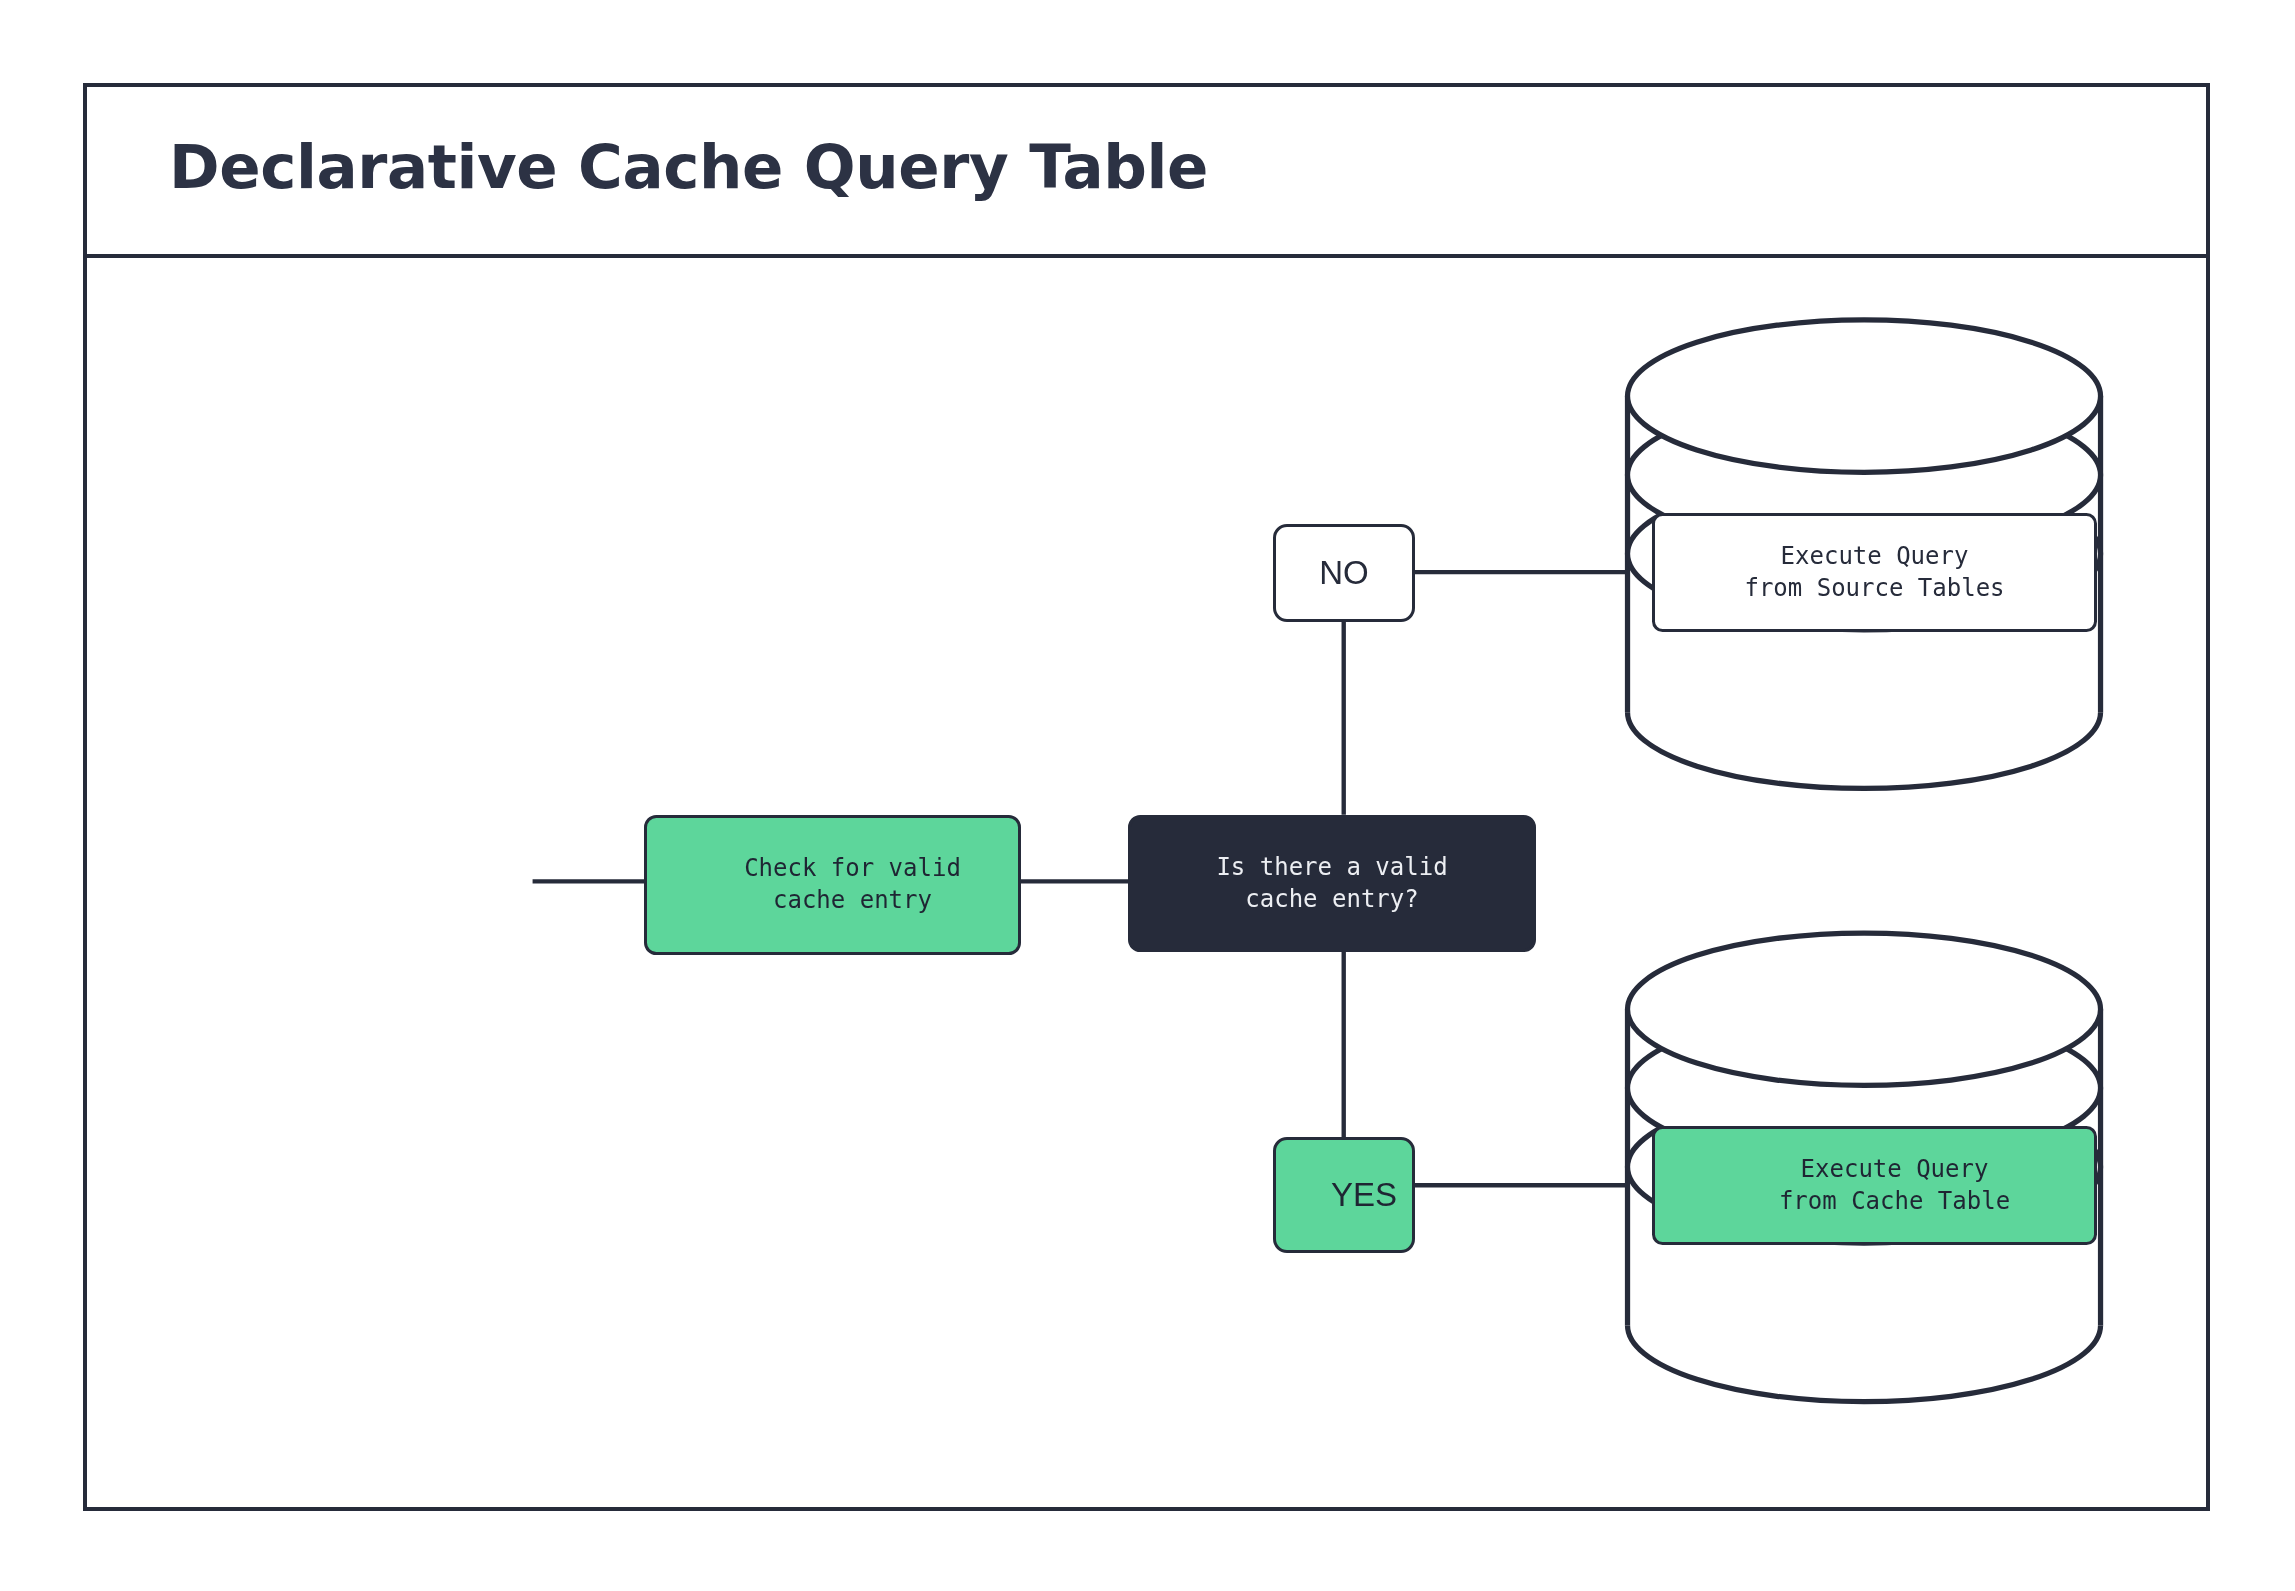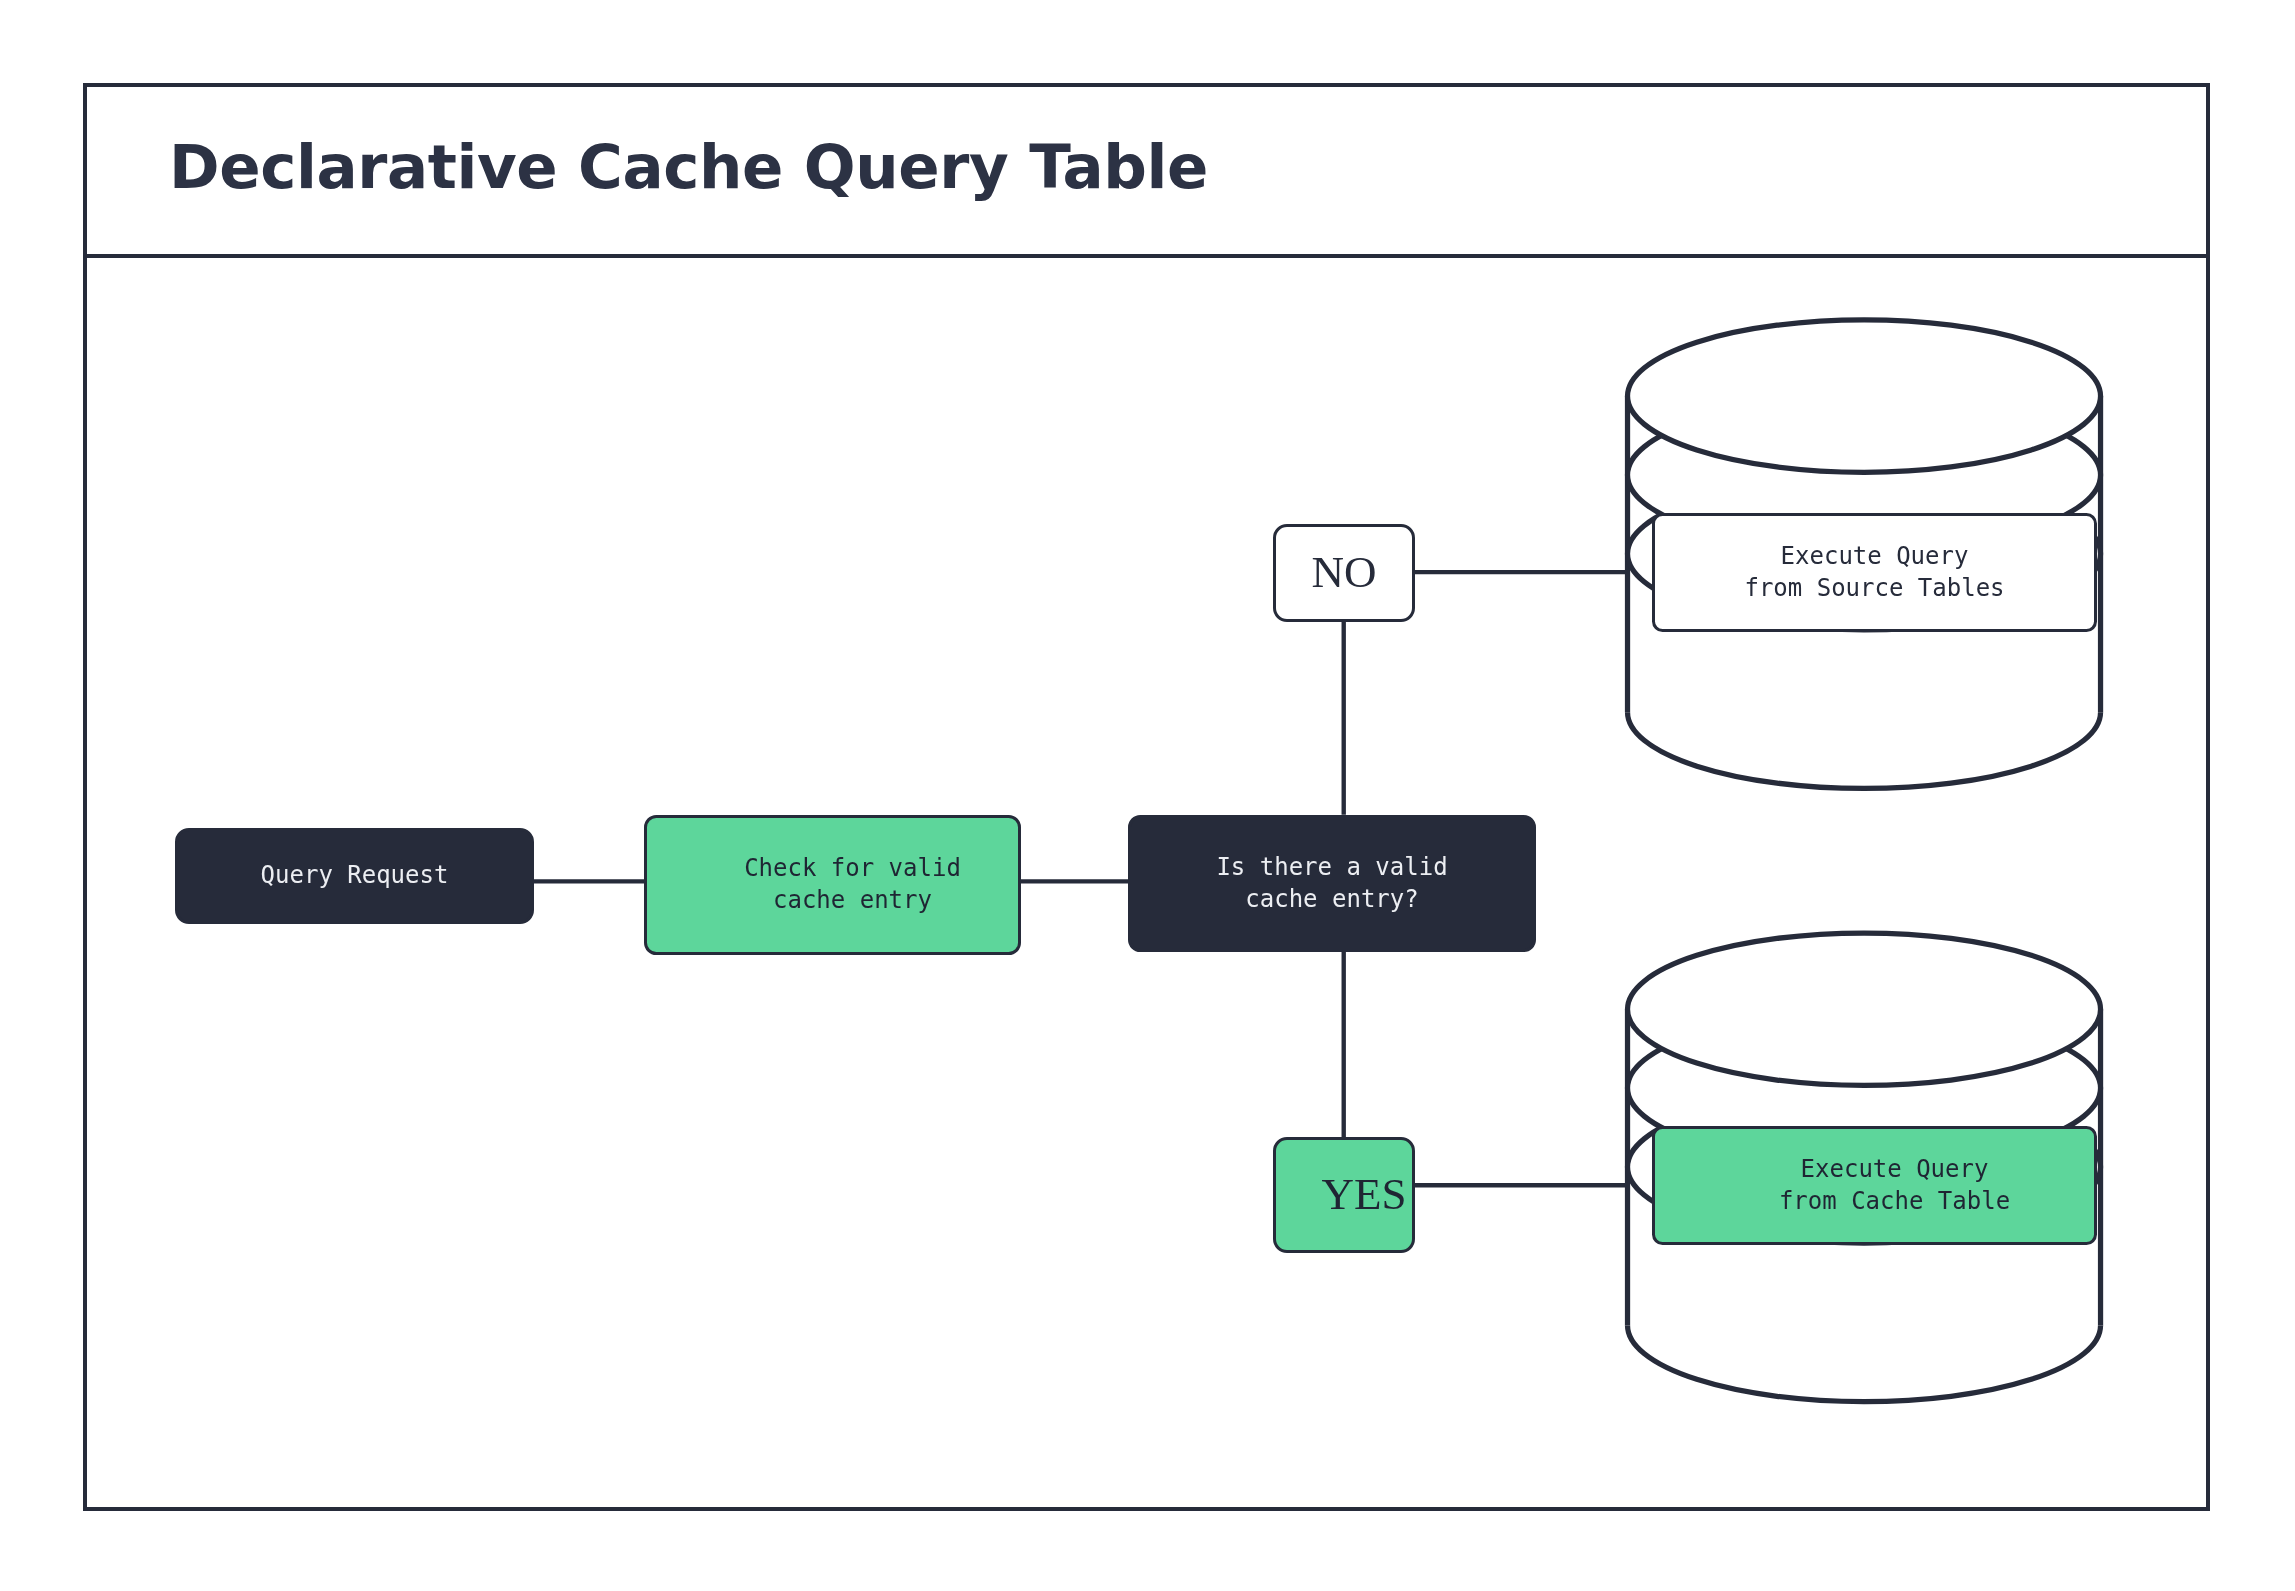--- a/index.html
+++ b/index.html
@@ -93,22 +93,22 @@
     left: 175px; top: 828px; width: 359px; height: 96px;
     border-radius: 14px;
   }
   #node-check-cache {
     left: 644px; top: 815px; width: 377px; height: 140px;
   }
   #node-decision {
     left: 1128px; top: 815px; width: 408px; height: 137px;
   }
   #node-label-no, #node-label-yes {
-    font-family: Liberation Serif, serif;
-    font-size: 45px;
+    font-family: Liberation Sans, sans-serif;
+    font-size: 33px;
     border-radius: 14px;
   }
   #node-label-no {
     left: 1273px; top: 524px; width: 142px; height: 98px;
   }
   #node-label-yes {
     left: 1273px; top: 1137px; width: 142px; height: 116px;
   }
   #node-exec-source {
     left: 1652px; top: 513px; width: 445px; height: 119px;
@@ -159,21 +159,20 @@
     <g fill="#ffffff" stroke="#262b3a" stroke-width="6">
       <path d="M1858,1152 L1858,1513" fill="none"></path>
       <path d="M2398,1152 L2398,1513" fill="none"></path>
       <path d="M1858,1513 A270,87 0 0 0 2398,1513" fill="none"></path>
       <ellipse cx="2128" cy="1332" rx="270" ry="87" fill="#ffffff"></ellipse>
       <ellipse cx="2128" cy="1242" rx="270" ry="87" fill="#ffffff"></ellipse>
       <ellipse cx="2128" cy="1152" rx="270" ry="87" fill="#ffffff"></ellipse>
     </g>
   </svg>
 
-  <div class="node node-dark" id="node-query-request">Query Request</div>
 
   <div class="node node-green" id="node-check-cache">Check for valid
 cache entry</div>
 
   <div class="node node-dark" id="node-decision">Is there a valid
 cache entry?</div>
 
   <div class="node node-white" id="node-label-no">NO</div>
 
   <div class="node node-green" id="node-label-yes">YES</div>

